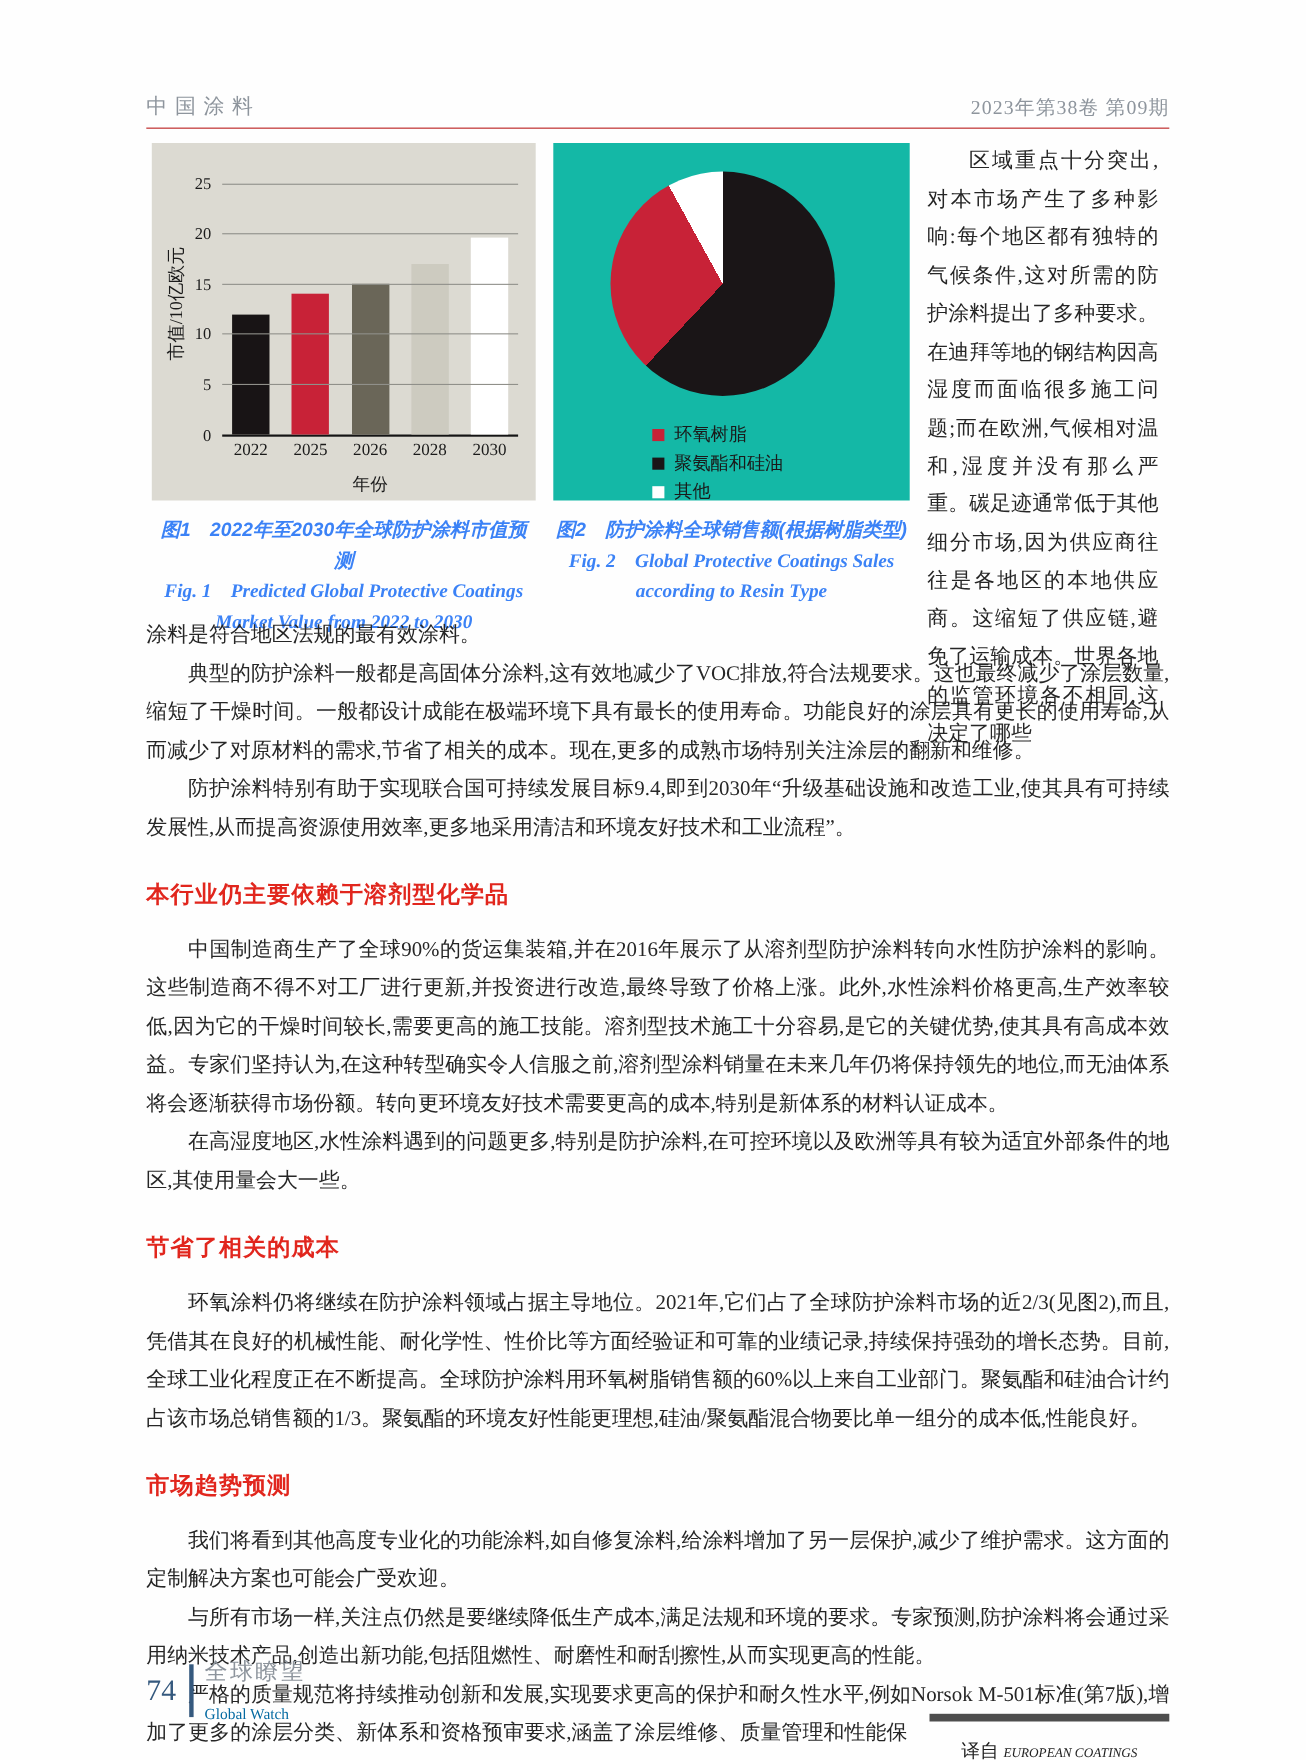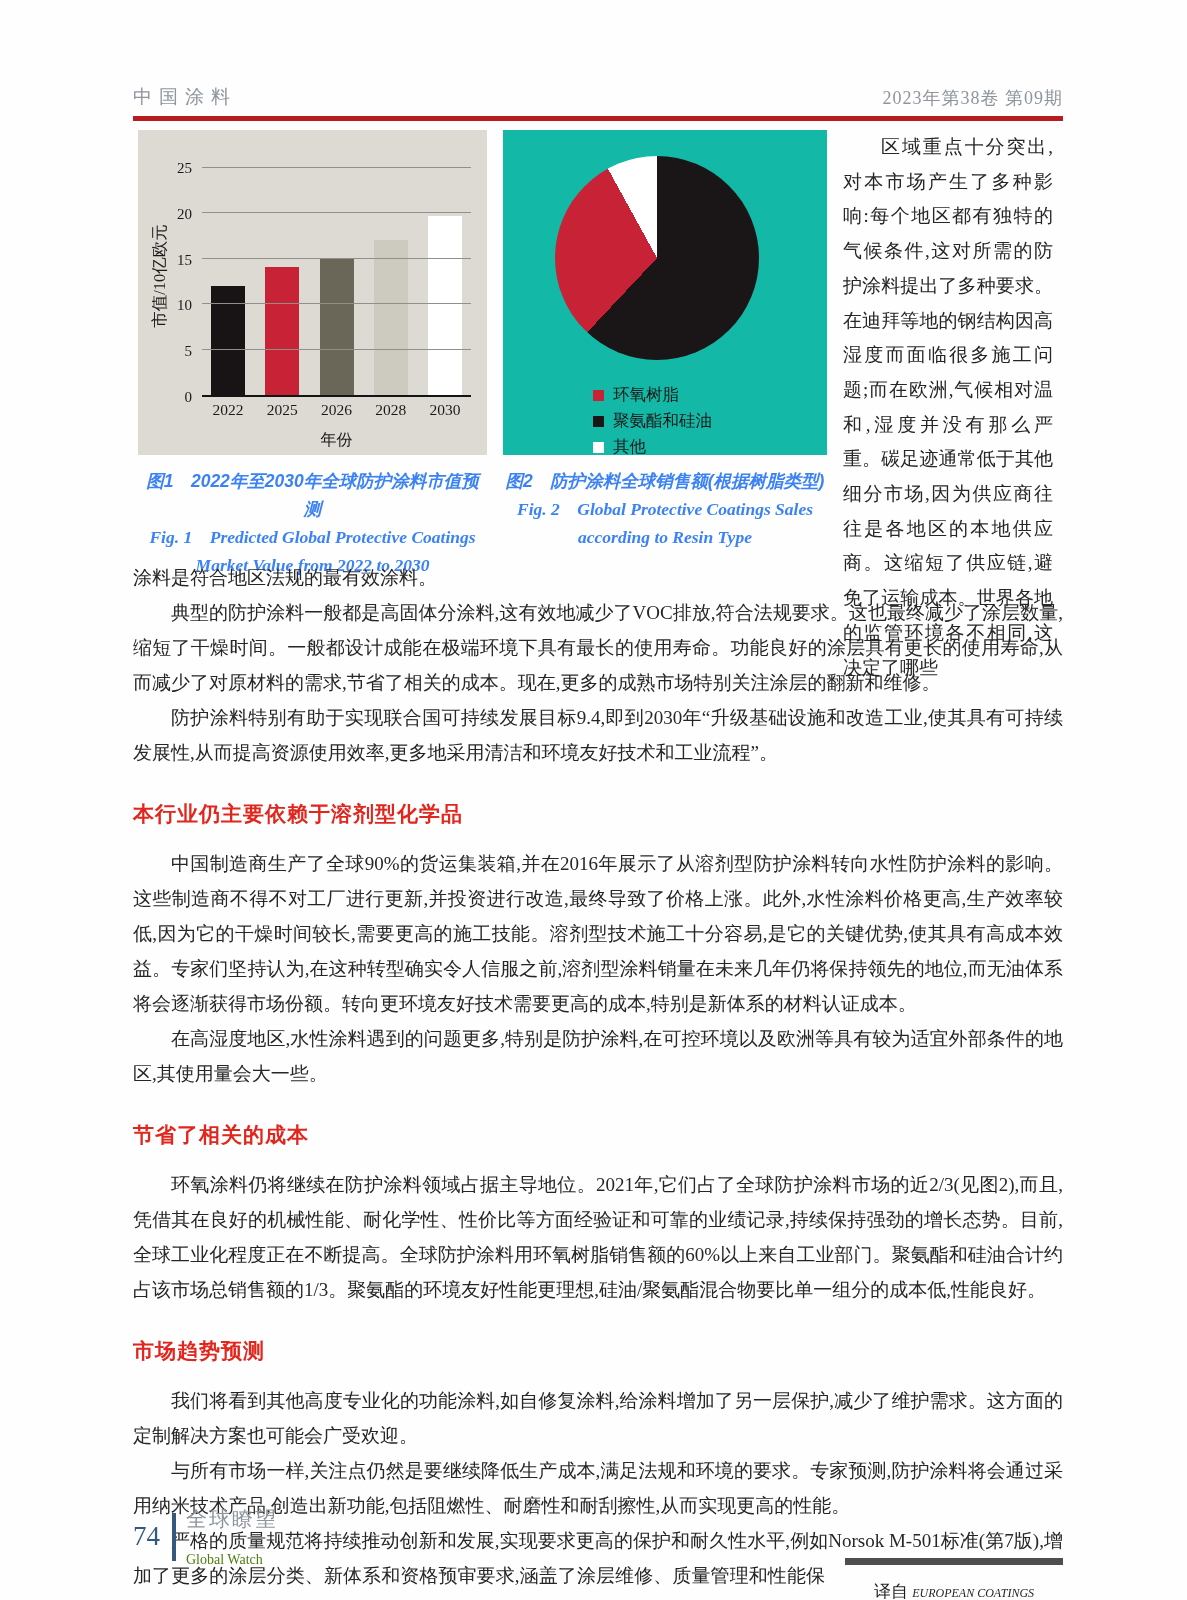--- a/index.html
+++ b/index.html
@@ -2,21 +2,21 @@
 <html><head>
 <meta charset="utf-8">
 <style>
   html,body{margin:0;padding:0;}
   body{background:#ffffff;}
   .page{position:relative;width:1187px;height:1600px;background:#fefefe;overflow:hidden;
         font-family:"Liberation Serif", serif;color:#2a2a2a;}
 
   
   .header{position:absolute;left:133px;top:82px;width:930px;height:28px;
-          border-bottom:5px solid #b91c1c;display:flex;justify-content:space-between;align-items:flex-end;padding-bottom:6px;box-sizing:content-box;}
+          border-bottom:1px solid #b91c1c;display:flex;justify-content:space-between;align-items:flex-end;padding-bottom:6px;box-sizing:content-box;}
   .journal-name{color:#8e959d;font-size:19px;letter-spacing:7px;font-family:"Liberation Sans",sans-serif;}
   .issue-info{color:#8e959d;font-size:18px;letter-spacing:1px;margin-top:23px;}
 
   
   .figs-row{position:absolute;left:138px;top:130px;width:915px;display:flex;gap:16px;}
   .fig-col1{width:349px;flex:none;}
   .fig-col2{width:324px;flex:none;}
   .side-col{width:210px;flex:none;}
 
   .panel{position:relative;height:325px;background:#dcdad2;}
@@ -66,21 +66,21 @@
   .attr-box{float:right;clear:right;width:218px;margin:0 0 4px 20px;text-align:center;}
   .attr-bar-top{height:7px;background:#4e4e4e;margin-bottom:8px;}
   .attr-line{font-size:17px;line-height:37px;color:#1f1f1f;text-indent:0;}
   .attr-line i{font-size:12px;}
 
   
   .footer{position:absolute;left:133px;top:1505px;display:flex;align-items:center;}
   .page-number{font-size:27px;color:#35597e;margin-right:12px;}
   .footer-bar{width:4px;height:48px;background:#35597e;margin-right:10px;}
   .footer-col .cn{font-size:21px;color:#8d949c;font-family:"Liberation Sans",sans-serif;letter-spacing:2px;}
-  .footer-col .en{font-size:14px;color:#4d7c0f;margin-top:19px;}
+  .footer-col .en{font-size:14px;color:#0369a1;margin-top:19px;}
 </style>
 </head>
 <body>
 
 <div class="page">
 
   <div class="header">
     <span class="journal-name">中国涂料</span>
     <span class="issue-info">2023年第38卷  第09期</span>
   </div>

